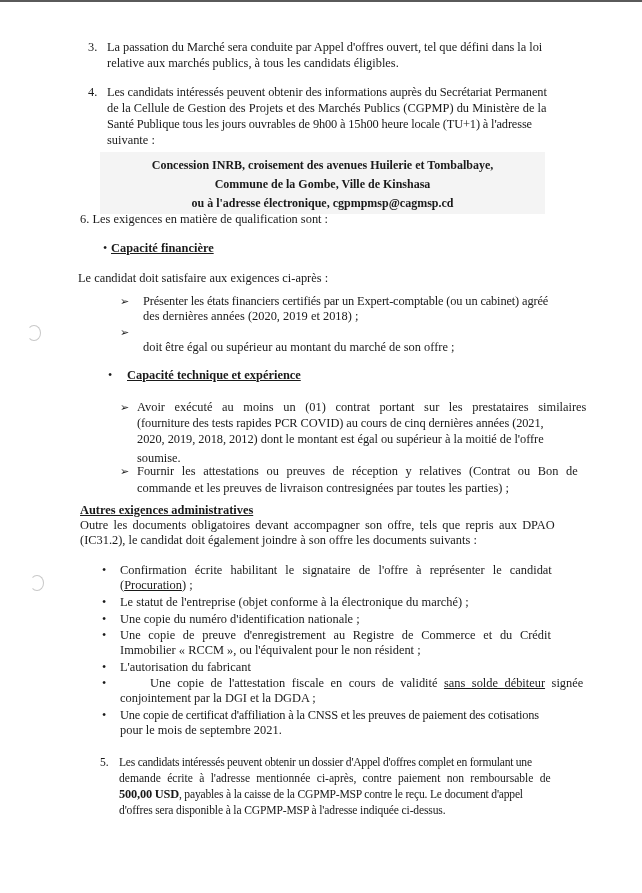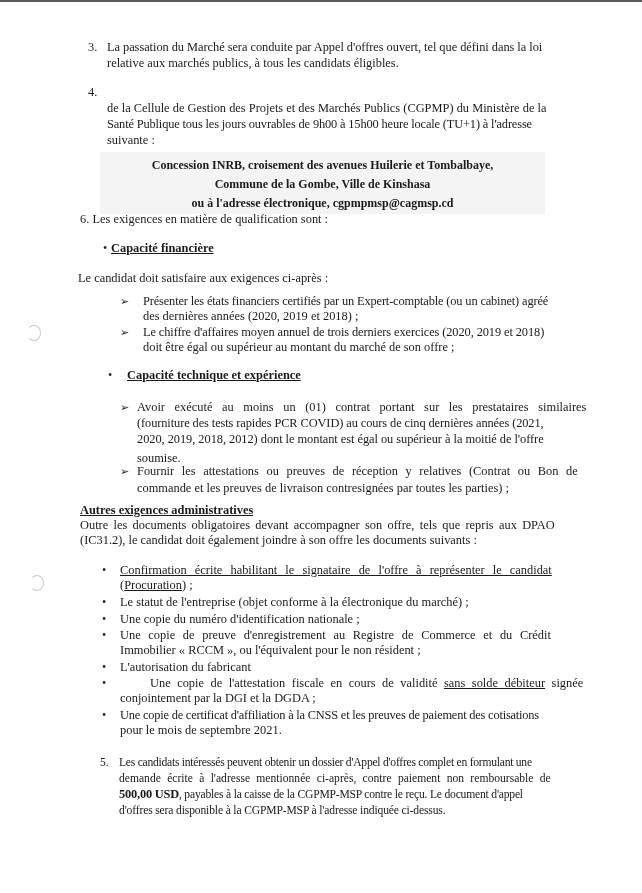--- a/index.html
+++ b/index.html
@@ -33,20 +33,21 @@
 <div class="page">
 
   <div class="hole" style="left:27px; top:325px;"></div>
   <div class="hole" style="left:30px; top:575px;"></div>
 
   <span class="num" style="left:88px; top:40px;">3.</span>
   <span class="t" style="left:107px; top:40px; letter-spacing:-0.05px;">La passation du Marché sera conduite par Appel d'offres ouvert, tel que défini dans la loi</span>
   <span class="t" style="left:107px; top:56px;">relative aux marchés publics, à tous les candidats éligibles.</span>
 
   <span class="num" style="left:88px; top:85px;">4.</span>
+  <span class="t" style="left:107px; top:85px; letter-spacing:-0.1px;">Les candidats intéressés peuvent obtenir des informations auprès du Secrétariat Permanent</span>
   <span class="t" style="left:107px; top:101px;">de la Cellule de Gestion des Projets et des Marchés Publics (CGPMP) du Ministère de la</span>
   <span class="t" style="left:107px; top:117px; letter-spacing:-0.15px;">Santé Publique tous les jours ouvrables de 9h00 à 15h00 heure locale (TU+1) à l'adresse</span>
   <span class="t" style="left:107px; top:133px;">suivante :</span>
 
   <div class="addr">
     <div class="addr-line" style="top:5px;">Concession INRB, croisement des avenues Huilerie et Tombalbaye,</div>
     <div class="addr-line" style="top:24px;">Commune de la Gombe, Ville de Kinshasa</div>
     <div class="addr-line" style="top:43px;text-align:center;">ou à l'adresse électronique, cgpmpmsp@cagmsp.cd</div>
   </div>
 
@@ -55,42 +56,41 @@
   <span class="bullet" style="left:103px; top:241px;">•</span>
   <span class="t bold ul" style="left:111px; top:241px;">Capacité financière</span>
 
   <span class="t" style="left:78px; top:271px;">Le candidat doit satisfaire aux exigences ci-après :</span>
 
   <span class="arrow" style="left:120px; top:294px;">➢</span>
   <span class="t" style="left:143px; top:294px; letter-spacing:-0.15px;">Présenter les états financiers certifiés par un Expert-comptable (ou un cabinet) agréé</span>
   <span class="t" style="left:143px; top:309px;">des dernières années (2020, 2019 et 2018) ;</span>
 
   <span class="arrow" style="left:120px; top:325px;">➢</span>
-  <span class="t" style="left:143px; top:325px; letter-spacing:-0.1px;">Le chiffre d'affaires moyen annuel de trois derniers exercices (2020, 2019 et 2018)</span>
   <span class="t" style="left:143px; top:340px;">doit être égal ou supérieur au montant du marché de son offre ;</span>
 
   <span class="bullet" style="left:108px; top:368px;">•</span>
   <span class="t bold ul" style="left:127px; top:368px;">Capacité technique et expérience</span>
 
   <span class="arrow" style="left:120px; top:400px;">➢</span>
   <span class="t" style="left:137px; top:400px; word-spacing:6.5px;">Avoir exécuté au moins un (01) contrat portant sur les prestataires similaires</span>
   <span class="t" style="left:137px; top:416px; letter-spacing:-0.1px;">(fourniture des tests rapides PCR COVID) au cours de cinq dernières années (2021,</span>
   <span class="t" style="left:137px; top:432px; letter-spacing:-0.05px;">2020, 2019, 2018, 2012) dont le montant est égal ou supérieur à la moitié de l'offre</span>
   <span class="t" style="left:137px; top:451px;">soumise.</span>
 
   <span class="arrow" style="left:120px; top:464px;">➢</span>
   <span class="t" style="left:137px; top:464px; word-spacing:4.5px;">Fournir les attestations ou preuves de réception y relatives (Contrat ou Bon de</span>
   <span class="t" style="left:137px; top:481px;">commande et les preuves de livraison contresignées par toutes les parties) ;</span>
 
   <span class="t bold ul" style="left:80px; top:503px;">Autres exigences administratives</span>
   <span class="t" style="left:80px; top:518px; word-spacing:2.2px;">Outre les documents obligatoires devant accompagner son offre, tels que repris aux DPAO</span>
   <span class="t" style="left:80px; top:533px;">(IC31.2), le candidat doit également joindre à son offre les documents suivants :</span>
 
   <span class="bullet" style="left:102px; top:563px;">•</span>
-  <span class="t" style="left:120px; top:563px; word-spacing:5px;text-decoration:underline;">Confirmation écrite habilitant le signataire de l'offre à représenter le candidat</span>
+  <span class="t" style="left:120px; top:563px; word-spacing:5px;">Confirmation écrite habilitant le signataire de l'offre à représenter le candidat</span>
   <span class="t" style="left:120px; top:578px;"><span>(</span><span class="ul">Procuration</span><span>) ;</span></span>
 
   <span class="bullet" style="left:102px; top:595px;">•</span>
   <span class="t" style="left:120px; top:595px;">Le statut de l'entreprise (objet conforme à la électronique du marché) ;</span>
 
   <span class="bullet" style="left:102px; top:612px;">•</span>
   <span class="t" style="left:120px; top:612px;">Une copie du numéro d'identification nationale ;</span>
 
   <span class="bullet" style="left:102px; top:628px;">•</span>
   <span class="t" style="left:120px; top:628px; word-spacing:4.6px;">Une copie de preuve d'enregistrement au Registre de Commerce et du Crédit</span>

